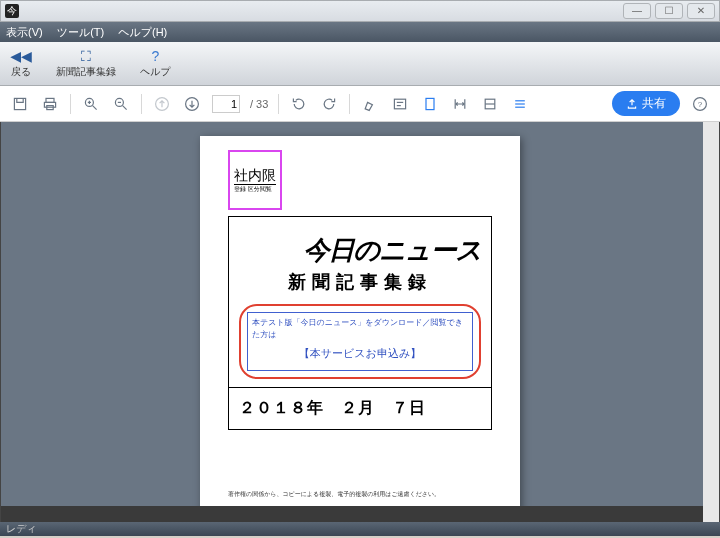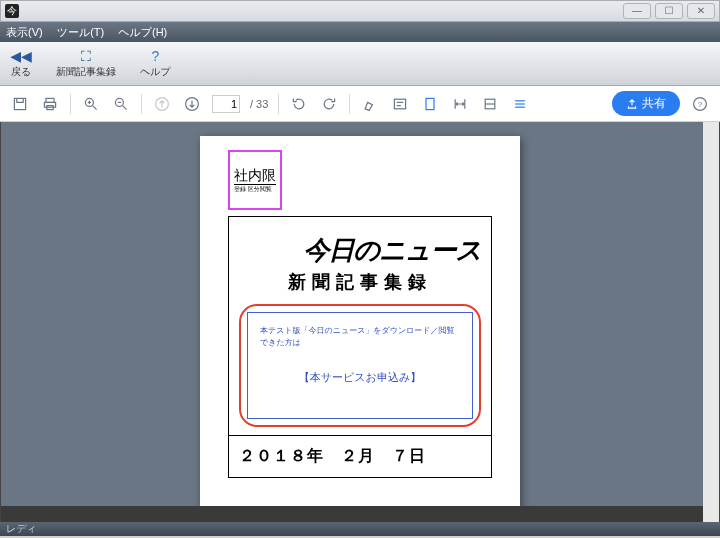--- a/index.html
+++ b/index.html
@@ -22,22 +22,22 @@
 .signin{font-size:12px;color:#555;margin-left:14px;margin-right:6px}
 .viewer{height:400px;background:#6a7684;display:flex;justify-content:center;overflow:hidden;position:relative;border-left:1px solid #444;border-right:1px solid #444}
 .page{width:320px;height:420px;background:#fff;margin-top:14px;box-shadow:2px 2px 8px rgba(0,0,0,.4);padding:14px 28px;position:relative}
 .stamp{border:2px solid #d946ef;padding:16px 4px;font-size:14px;font-weight:normal;display:inline-block;line-height:1}
 .stamp-sub{font-size:6px;display:block;border-top:1px solid #000;margin-top:2px;padding-top:1px}
 .category{font-size:11px;font-weight:bold;letter-spacing:4px;margin-top:18px}
 .frame{border:1.5px solid #000;margin-top:6px;padding:16px 10px 8px}
 .news-title{font-size:26px;font-weight:bold;font-style:italic;text-align:right;letter-spacing:-1px}
 .news-sub{font-size:18px;font-weight:bold;text-align:center;letter-spacing:6px;margin-top:2px}
 .notice-wrap{border:2px solid #e04030;border-radius:18px;padding:6px;margin-top:10px}
-.notice-inner{border:1px solid #4060d0;padding:12px;font-size:8px;color:#3050c0;line-height:1.5}
-.notice-link{text-align:center;font-size:11px;margin:20px 0}
+.notice-inner{border:1px solid #4060d0;padding:4px;font-size:8px;color:#3050c0;line-height:1.5}
+.notice-link{text-align:center;font-size:11px;margin:4px 0}
 .date-row{border:1.5px solid #000;border-top:none;padding:10px;text-align:left;font-size:16px;font-weight:bold;letter-spacing:1px}
 .footer-note{font-size:6px;margin-top:60px;color:#333}
 .scrollbar-v{position:absolute;right:0;top:0;bottom:0;width:16px;background:#e8e8e8}
 .scrollbar-h{position:absolute;left:0;right:16px;bottom:0;height:16px;background:#3a3a3a}
 .statusbar{height:14px;background:linear-gradient(#5a6674,#3a4654);color:#ccc;font-size:10px;padding:0 6px;line-height:14px}
 </style>
 </head>
 <body>
 
 <div class="titlebar">

